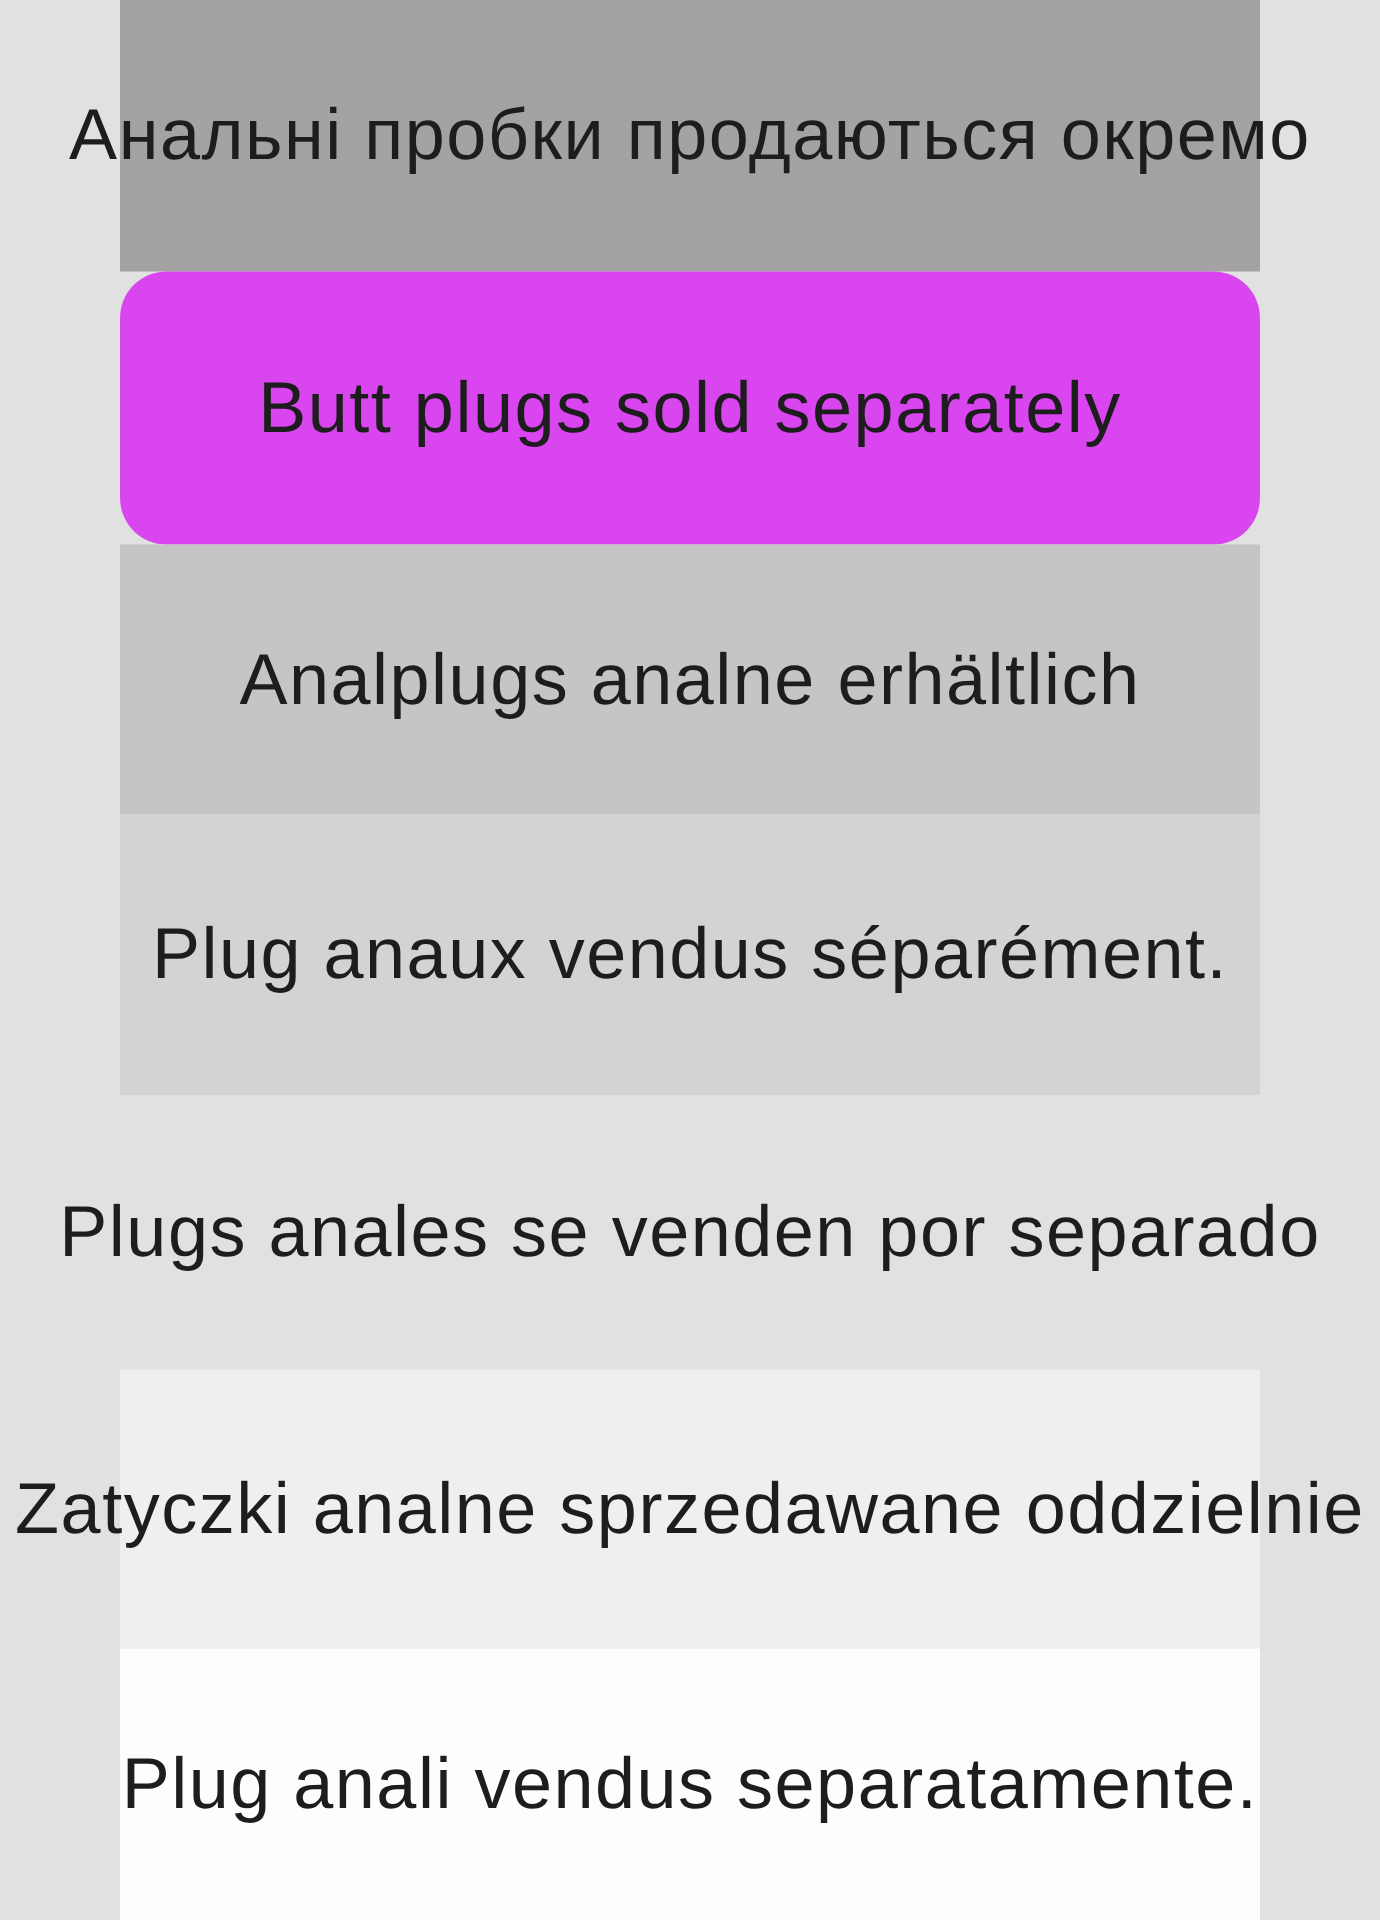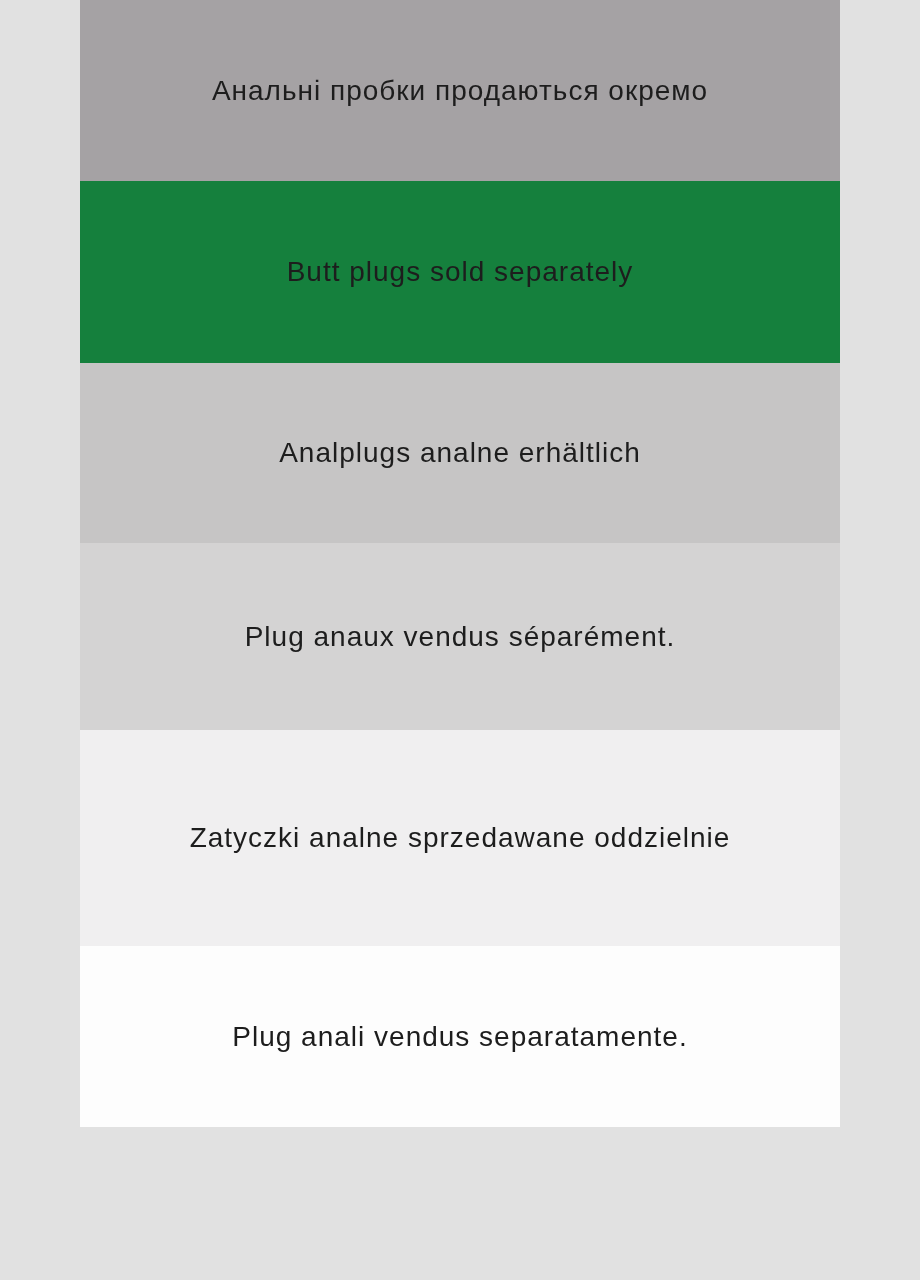--- a/index.html
+++ b/index.html
@@ -22,46 +22,49 @@
     align-items: center;
     justify-content: center;
     box-sizing: border-box;
   }
   
   .row-0 { height: 181px; }
   .row-1 { height: 182px; }
   .row-2 { height: 180px; }
   .row-3 { height: 187px; }
   .row-4 { height: 183px; }
-  .row-5 { height: 216px; }
+  .row-5 { height: 186px; }
   .row-6 { height: 181px; }
   .notice-text {
-    font-size: 28px;
+    font-size: 48px;
     font-weight: 400;
     letter-spacing: 1px;
     color: #1d1d1d;
     white-space: nowrap;
     text-align: center;
   }
 </style>
 </head>
 <body>
 
 <div class="canvas">
   <div class="notice-row row-0" style="background-color: rgb(165, 162, 164);">
     <span class="notice-text">Анальні пробки продаються окремо</span>
   </div>
-  <div class="notice-row row-1" style="background-color: #15803d;">
+  <div class="notice-row row-1" style="background-color: #d946ef; border-radius: 31px;">
     <span class="notice-text">Butt plugs sold separately</span>
   </div>
   <div class="notice-row row-2" style="background-color: rgb(198, 197, 197);">
     <span class="notice-text">Analplugs analne erhältlich</span>
   </div>
   <div class="notice-row row-3" style="background-color: rgb(212, 211, 211);">
     <span class="notice-text">Plug anaux vendus séparément.</span>
+  </div>
+  <div class="notice-row row-4" style="background-color: rgb(226, 225, 225);">
+    <span class="notice-text">Plugs anales se venden por separado</span>
   </div>
   <div class="notice-row row-5" style="background-color: rgb(240, 239, 240);">
     <span class="notice-text">Zatyczki analne sprzedawane oddzielnie</span>
   </div>
   <div class="notice-row row-6" style="background-color: rgb(253, 253, 253);">
     <span class="notice-text">Plug anali vendus separatamente.</span>
   </div>
 </div>
 
 </body></html>

